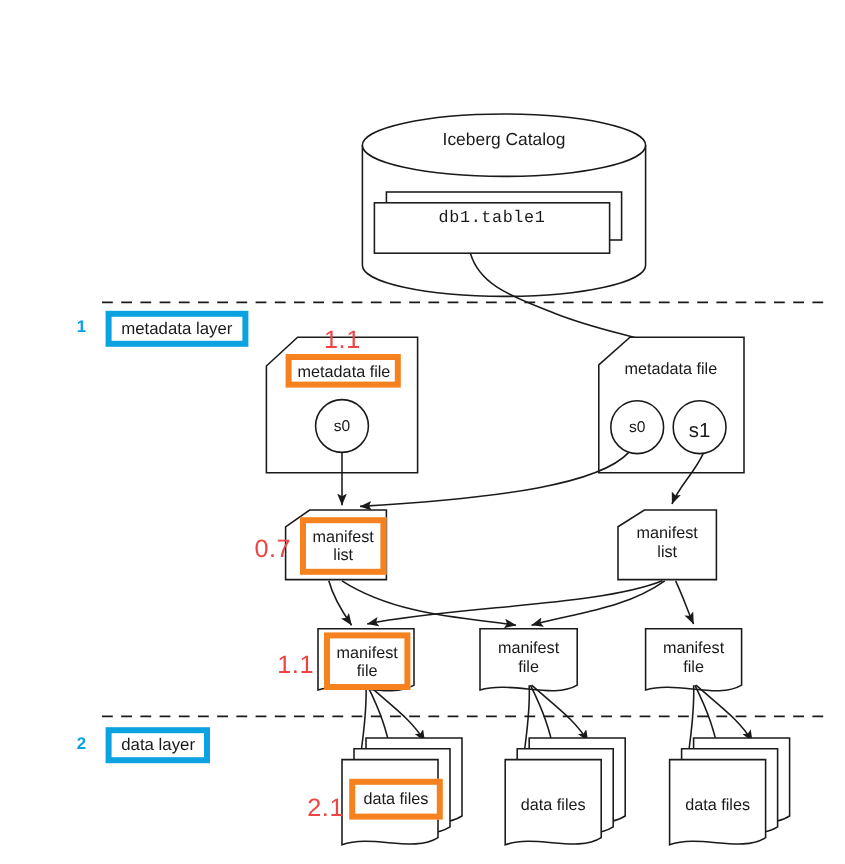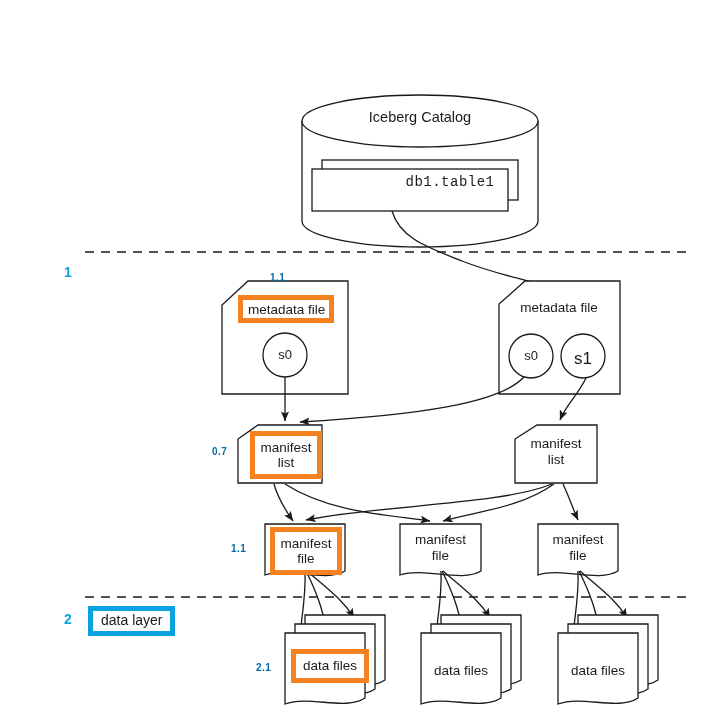--- a/index.html
+++ b/index.html
@@ -62,23 +62,23 @@
     font-size: 13.5px;
     color: #1a1a1a;
     text-align: center;
     line-height: 1.12;
     white-space: nowrap;
     padding: 1px 5px 2px 5px;
     box-sizing: border-box;
   }
   .step-num {
     position: absolute;
-    color: #0369a1;
-    font-size: 10px;
-    font-weight: bold;
+    color: #ef4444;
+    font-size: 21px;
+    font-weight: normal;
     letter-spacing: 0.5px;
   }
   .caption {
     position: absolute;
     left: 0;
     top: 686px;
     width: 704px;
     text-align: center;
     font-size: 12.5px;
     color: #555555;
@@ -164,23 +164,24 @@
 
       <g>
         <path d="M578,572 L658,572 L658,637 C638,650 603,634 578,643 Z" fill="#ffffff"></path>
         <path d="M568,581 L648,581 L648,646 C628,659 593,643 568,652 Z" fill="#ffffff"></path>
         <path d="M558,590 L638,590 L638,655 C618,668 583,652 558,661 Z" fill="#ffffff"></path>
       </g>
     </g>
   </svg>
 
   <div class="lbl" style="left:302px; top:66px; width:236px; font-size:14.5px;">Iceberg Catalog</div>
-  <div class="lbl mono" style="left:312px; top:131px; width:196px; font-size:14px;padding-left:40px;">db1.table1</div>
+  <div class="lbl mono" style="left:312px; top:131px; width:196px; font-size:14px;">db1.table1</div>
 
   <div class="layer-num" style="left:64px; top:221px;">1</div>
+  <div class="layer-tag" style="left:88px; top:216px;">metadata layer</div>
 
   <div class="layer-num" style="left:64px; top:568px;">2</div>
   <div class="layer-tag" style="left:88px; top:563px;">data layer</div>
 
   <div class="step-num" style="left:270px; top:229px;">1.1</div>
   <div class="hl-box" style="left:238px; top:252px; width:96px; height:28px; line-height:18px;">metadata file</div>
   <div class="lbl" style="left:263px; top:305px; width:44px; font-size:13px;">s0</div>
 
   <div class="lbl" style="left:509px; top:257px; width:100px; font-size:13.5px;">metadata file</div>
   <div class="lbl" style="left:509px; top:306px; width:44px; font-size:13px;">s0</div>

